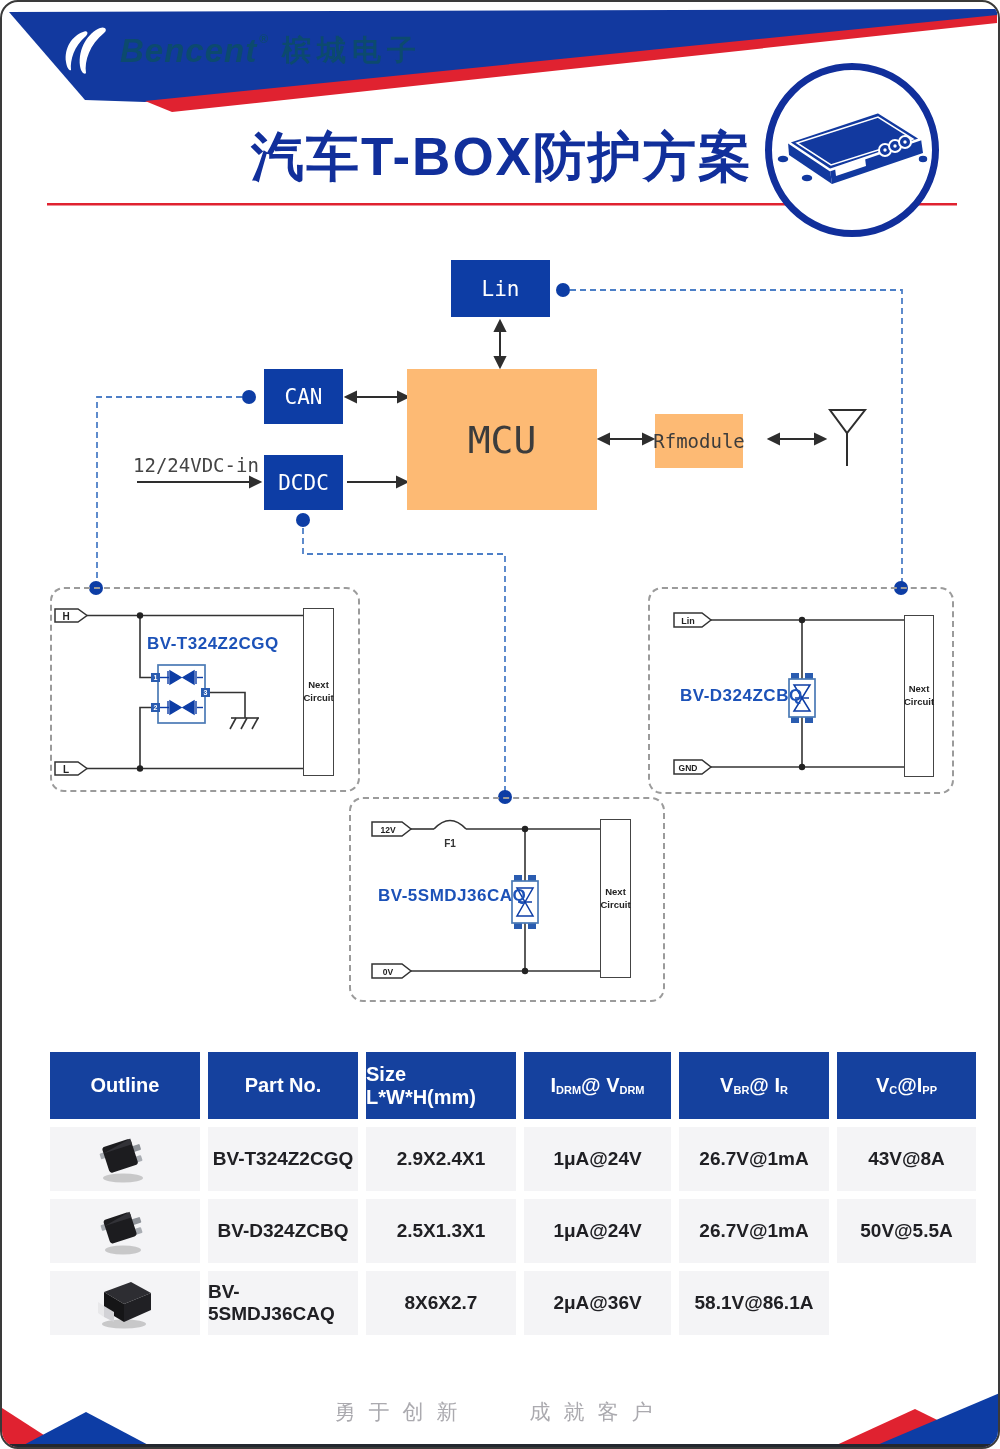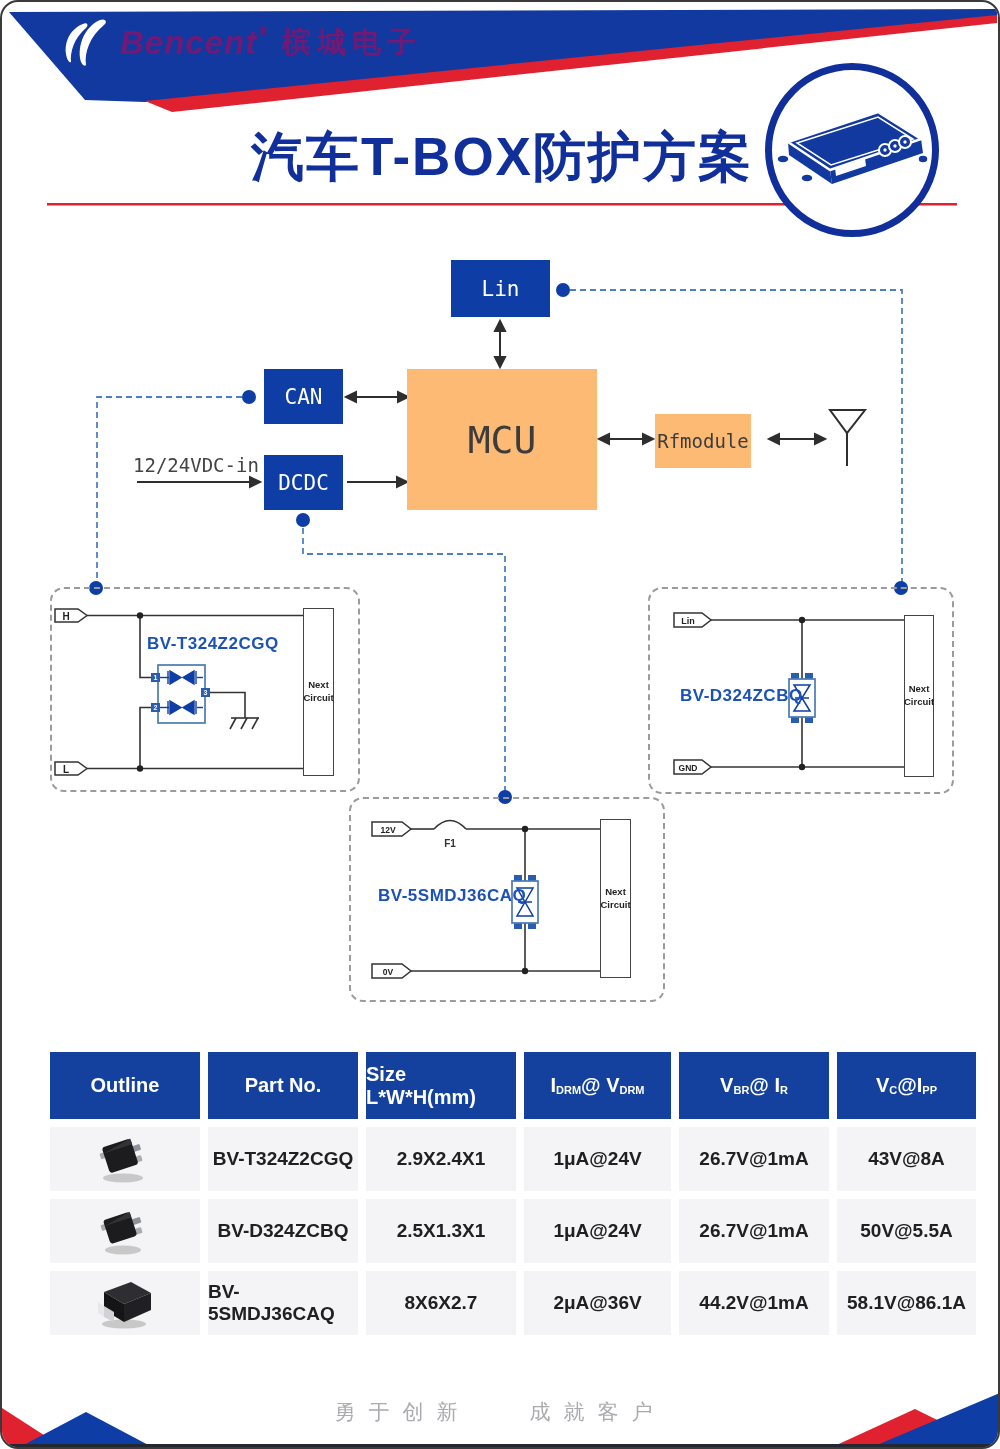--- a/index.html
+++ b/index.html
@@ -4,40 +4,40 @@
 <style>
   html,body{margin:0;padding:0;background:#fff;}
   .page{position:relative;width:1000px;height:1449px;background:#fff;border:2px solid #3a3a3a;
         border-radius:18px;overflow:hidden;box-sizing:border-box;
         font-family:"Liberation Sans",sans-serif;}
   svg{display:block;}
   .abs{position:absolute;}
   #linework{position:absolute;left:0;top:0;z-index:1;}
 
   
-  .logo{left:58px;top:16px;display:flex;align-items:center;color:#701a75;z-index:3;}
+  .logo{left:58px;top:24px;display:flex;align-items:center;color:#0c4a6e;z-index:3;}
   .logo .bname{font-size:33px;font-weight:900;font-style:italic;letter-spacing:1px;margin-left:6px;}
   .logo .reg{font-size:12px;font-weight:700;vertical-align:top;position:relative;top:-12px;margin-left:2px;}
   .logo .bcn{font-size:29px;font-weight:900;letter-spacing:6px;margin-left:14px;}
   .title{left:210px;top:120px;width:580px;text-align:center;font-size:53px;font-weight:900;
          color:#112f9b;letter-spacing:2px;z-index:2;}
   .tbox-circle{left:763px;top:61px;width:174px;height:174px;border-radius:50%;
          border:7px solid #112f9b;background:#fff;box-sizing:border-box;z-index:3;
          display:flex;align-items:center;justify-content:center;}
 
   
   .blk{display:flex;align-items:center;justify-content:center;box-sizing:border-box;z-index:2;
        font-family:"DejaVu Sans Mono",monospace;}
   .blk.blue{background:#0d3da5;color:#fff;font-size:21px;}
   .blk.gray{background:#fdba74;color:#3c3c3c;}
   .b-lin{left:449px;top:258px;width:99px;height:57px;}
   .b-can{left:262px;top:367px;width:79px;height:55px;text-align:right;}
   .b-dcdc{left:262px;top:453px;width:79px;height:55px;}
   .b-mcu{left:405px;top:367px;width:190px;height:141px;font-size:38px;}
-  .b-rf{left:653px;top:412px;width:96px;height:54px;font-size:19px;}
+  .b-rf{left:653px;top:412px;width:88px;height:54px;font-size:19px;}
   .dc-label{left:131px;top:452px;font-family:"DejaVu Sans Mono",monospace;font-size:19px;color:#444;z-index:2;}
 
   
   .cframe{border:2px dashed #9b9b9b;border-radius:14px;box-sizing:border-box;z-index:1;}
   .cf1{left:48px;top:585px;width:310px;height:205px;}
   .cf2{left:646px;top:585px;width:306px;height:207px;}
   .cf3{left:347px;top:795px;width:316px;height:205px;}
   .nextbox{background:#fff;border:1.5px solid #444;box-sizing:border-box;z-index:2;
            display:flex;flex-direction:column;align-items:center;justify-content:center;
            font-size:9.5px;font-weight:700;color:#222;line-height:1.35;text-align:center;}
@@ -375,21 +375,20 @@
         <polygon points="15,17 42,7 62,18 35,29" fill="#2d2d32"></polygon>
         <polygon points="15,17 35,29 35,47 15,35" fill="#151517"></polygon>
         <polygon points="35,29 62,18 62,35 35,47" fill="#202024"></polygon>
         <polygon points="9,27 15,31 15,42 9,38" fill="#e8e8ea"></polygon>
         <polygon points="15,31 25,37 25,47 15,42" fill="#d2d2d6"></polygon>
       </svg>
     </div>
     <div class="td">BV-5SMDJ36CAQ</div>
     <div class="td">8X6X2.7</div>
     <div class="td">2μA@36V</div>
-    <div class="td">44.2V@1mA</div>
     <div class="td">58.1V@86.1A</div>
   </div>
 
   <div class="abs slogan">
     <span>勇于创新</span>
     <span>成就客户</span>
   </div>
 
 </div>
 

